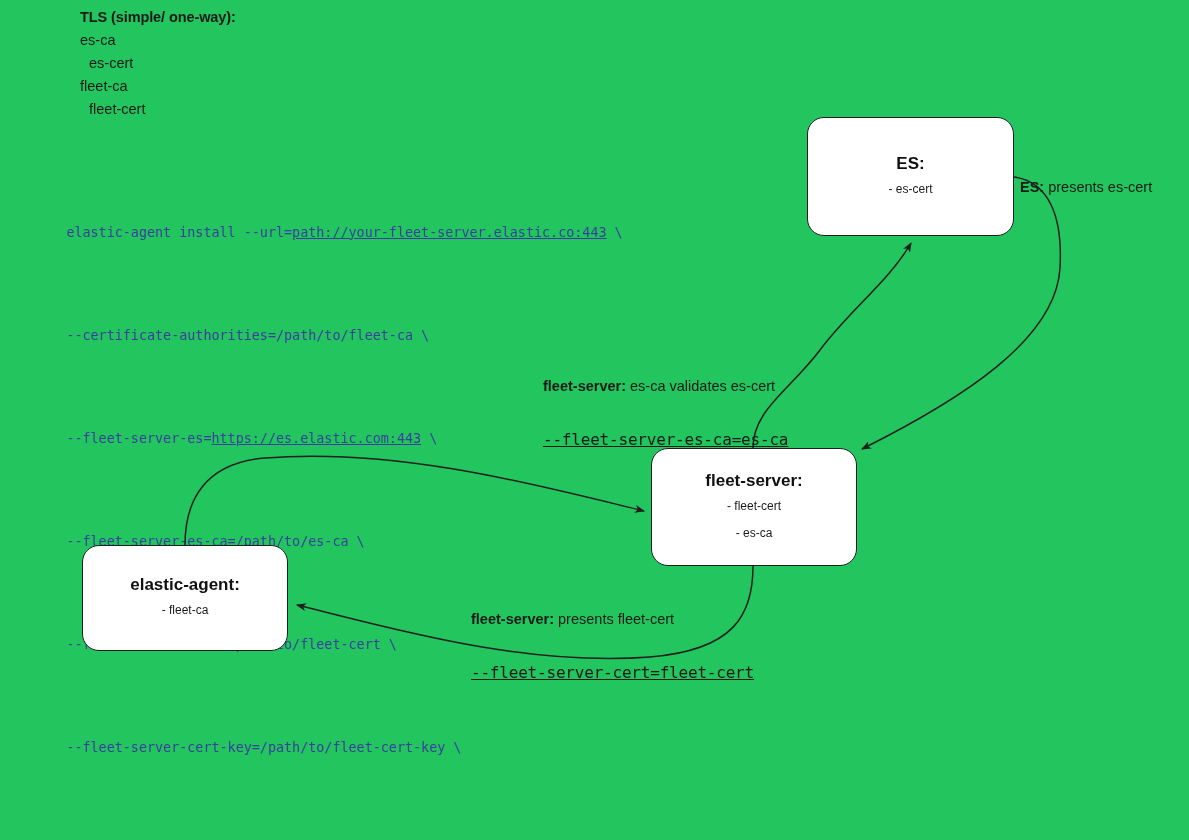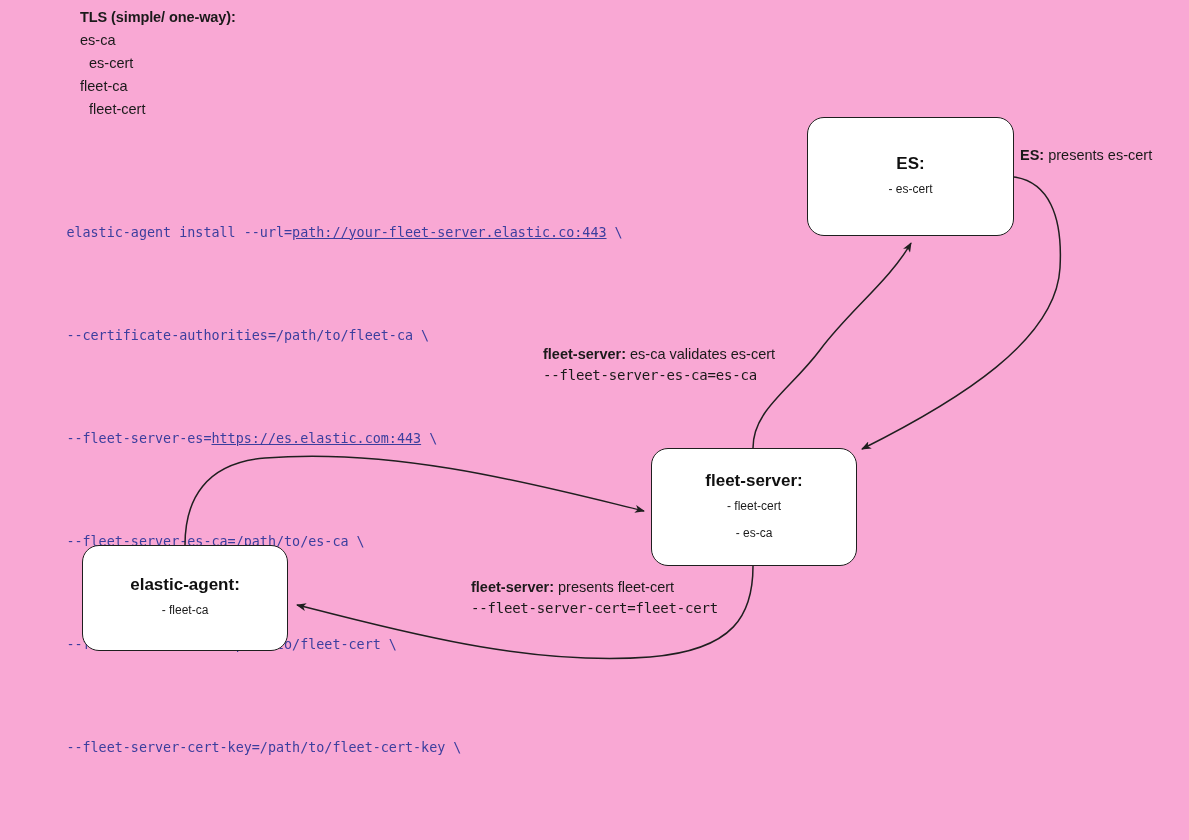--- a/index.html
+++ b/index.html
@@ -9,21 +9,21 @@
     background: #ffffff;
   }
   body {
     font-family: "Liberation Sans", sans-serif;
     color: #1a1a1a;
   }
   #canvas {
     position: relative;
     width: 1189px;
     height: 840px;
-    background: #f9a8d4;
+    background: #22c55e;
     overflow: hidden;
   }
 
   
   #legend {
     position: absolute;
     left: 80px;
     top: 6px;
     font-size: 14.5px;
     line-height: 23px;
@@ -88,24 +88,25 @@
     position: absolute;
     font-size: 14.5px;
     line-height: 21px;
     color: #1a1a1a;
     z-index: 4;
     background: transparent;
   }
   .edge-label .lbl-strong { font-weight: bold; }
   .edge-label .lbl-mono {
     font-family: "DejaVu Sans Mono", "Liberation Mono", monospace;
-    font-size: 14px;
+    font-size: 16px;
     letter-spacing: -0.2px;
-  }
-  .edge-label .lbl-row { white-space: nowrap; }
+    text-decoration: underline;
+  }
+  .edge-label .lbl-row { white-space: nowrap; margin-top: 32px; }
 
   #label-es-presents   { left: 1020px; top: 145px; }
   #label-fs-validates  { left: 543px;  top: 344px; text-align: left; }
   #label-agent-validates { left: 203px; top: 500px; text-align: left; }
   #label-fs-presents   { left: 471px;  top: 577px; text-align: left; }
 
   #edges {
     position: absolute;
     left: 0; top: 0;
     width: 1189px;

